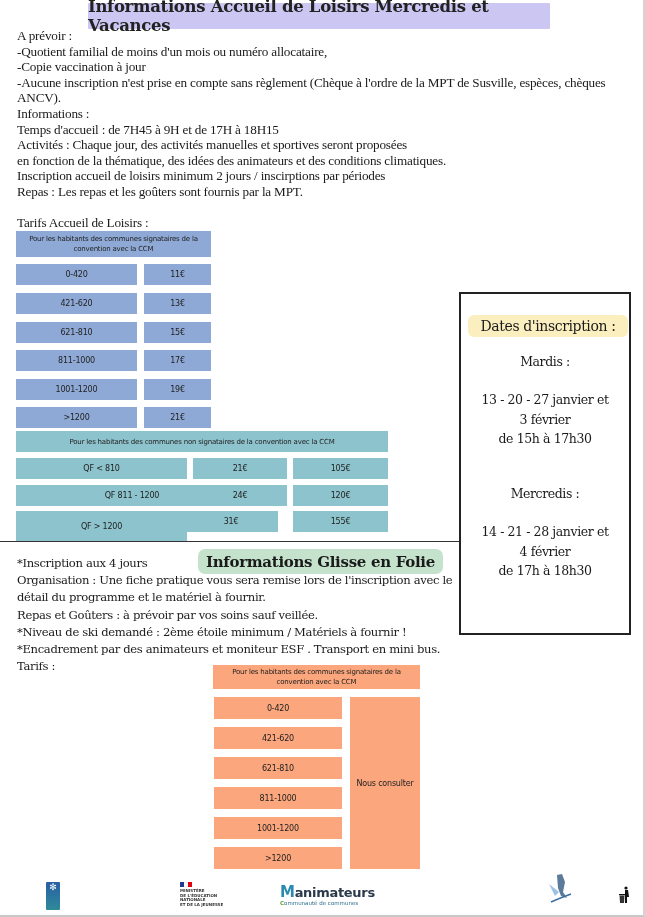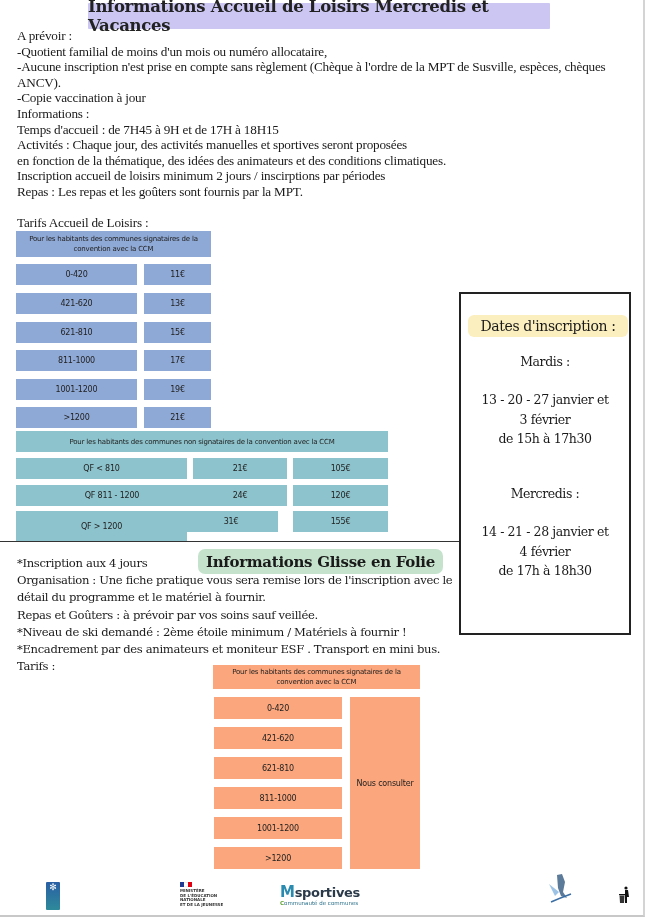--- a/index.html
+++ b/index.html
@@ -95,22 +95,22 @@
 </head>
 <body>
 
 <div class="page-frame"></div>
 
 <div class="title-pill">Informations Accueil de Loisirs Mercredis et Vacances</div>
 
 <div class="intro">
   <div>A prévoir :</div>
   <div>-Quotient familial de moins d'un mois ou numéro allocataire,</div>
+  <div>-Copie vaccination à jour</div>
   <div>-Aucune inscription n'est prise en compte sans règlement (Chèque à l'ordre de la MPT de Susville, espèces, chèques ANCV).</div>
-  <div>-Copie vaccination à jour</div>
   <div>Informations :</div>
   <div>Temps d'accueil : de 7H45 à 9H et de 17H à 18H15</div>
   <div>Activités : Chaque jour, des activités manuelles et sportives seront proposées</div>
   <div>en fonction de la thématique, des idées des animateurs et des conditions climatiques.</div>
   <div>Inscription accueil de loisirs minimum 2 jours / inscirptions par périodes</div>
   <div>Repas : Les repas et les goûters sont fournis par la MPT.</div>
   <div class="gap"></div>
   <div>Tarifs Accueil de Loisirs :</div>
 </div>
 
@@ -133,21 +133,21 @@
 
 <div class="cell blue" style="left:16px;top:407px;width:121px;height:21px;">&gt;1200</div>
 <div class="cell blue" style="left:144px;top:407px;width:67px;height:21px;">21€</div>
 
 <div class="cell teal hdr" style="left:16px;top:431px;width:372px;height:21px;">Pour les habitants des communes non signataires de la convention avec la CCM</div>
 
 <div class="cell teal" style="left:16px;top:458px;width:171px;height:21px;">QF &lt; 810</div>
 <div class="cell teal" style="left:193px;top:458px;width:94px;height:21px;">21€</div>
 <div class="cell teal" style="left:293px;top:458px;width:95px;height:21px;">105€</div>
 
-<div class="cell teal" style="left:16px;top:485px;width:192px;height:21px;">QF 811 - 1200</div>
+<div class="cell teal" style="left:16px;top:485px;width:192px;height:21px;padding-left:20px;">QF 811 - 1200</div>
 <div class="cell teal" style="left:193px;top:485px;width:94px;height:21px;">24€</div>
 <div class="cell teal" style="left:293px;top:485px;width:95px;height:21px;text-align:right;">120€</div>
 
 <div class="cell teal" style="left:16px;top:511px;width:171px;height:30px;">QF &gt; 1200</div>
 <div class="cell teal" style="left:184px;top:511px;width:94px;height:21px;">31€</div>
 <div class="cell teal" style="left:293px;top:511px;width:95px;height:21px;">155€</div>
 
 <div class="separator"></div>
 
 <div class="dates-box">
@@ -200,21 +200,21 @@
   </div>
   <div class="ministere-text">
     <div>MINISTÈRE</div>
     <div>DE L'ÉDUCATION</div>
     <div>NATIONALE</div>
     <div>ET DE LA JEUNESSE</div>
   </div>
 </div>
 
 <div class="logo logo-matheysine">
-  <div class="mat-title"><span class="m">M</span><span>sportives</span></div>
+  <div class="mat-title"><span class="m">M</span><span>animateurs</span></div>
   <div class="mat-sub"><span class="c">C</span><span>ommunauté de communes</span></div>
 </div>
 
 <div class="logo logo-skier">
   <svg width="30" height="34" viewBox="0 0 30 34">
     <path d="M12 3 L17 2 L20 10 L18 20 L22 26 L16 24 L13 16 Z" fill="#5c7a99"></path>
     <path d="M4 12 L14 20 L10 24 Z" fill="#9cc3e6"></path>
     <path d="M6 30 Q15 26 26 22" stroke="#3a6ea5" stroke-width="1.5" fill="none"></path>
   </svg>
 </div>

